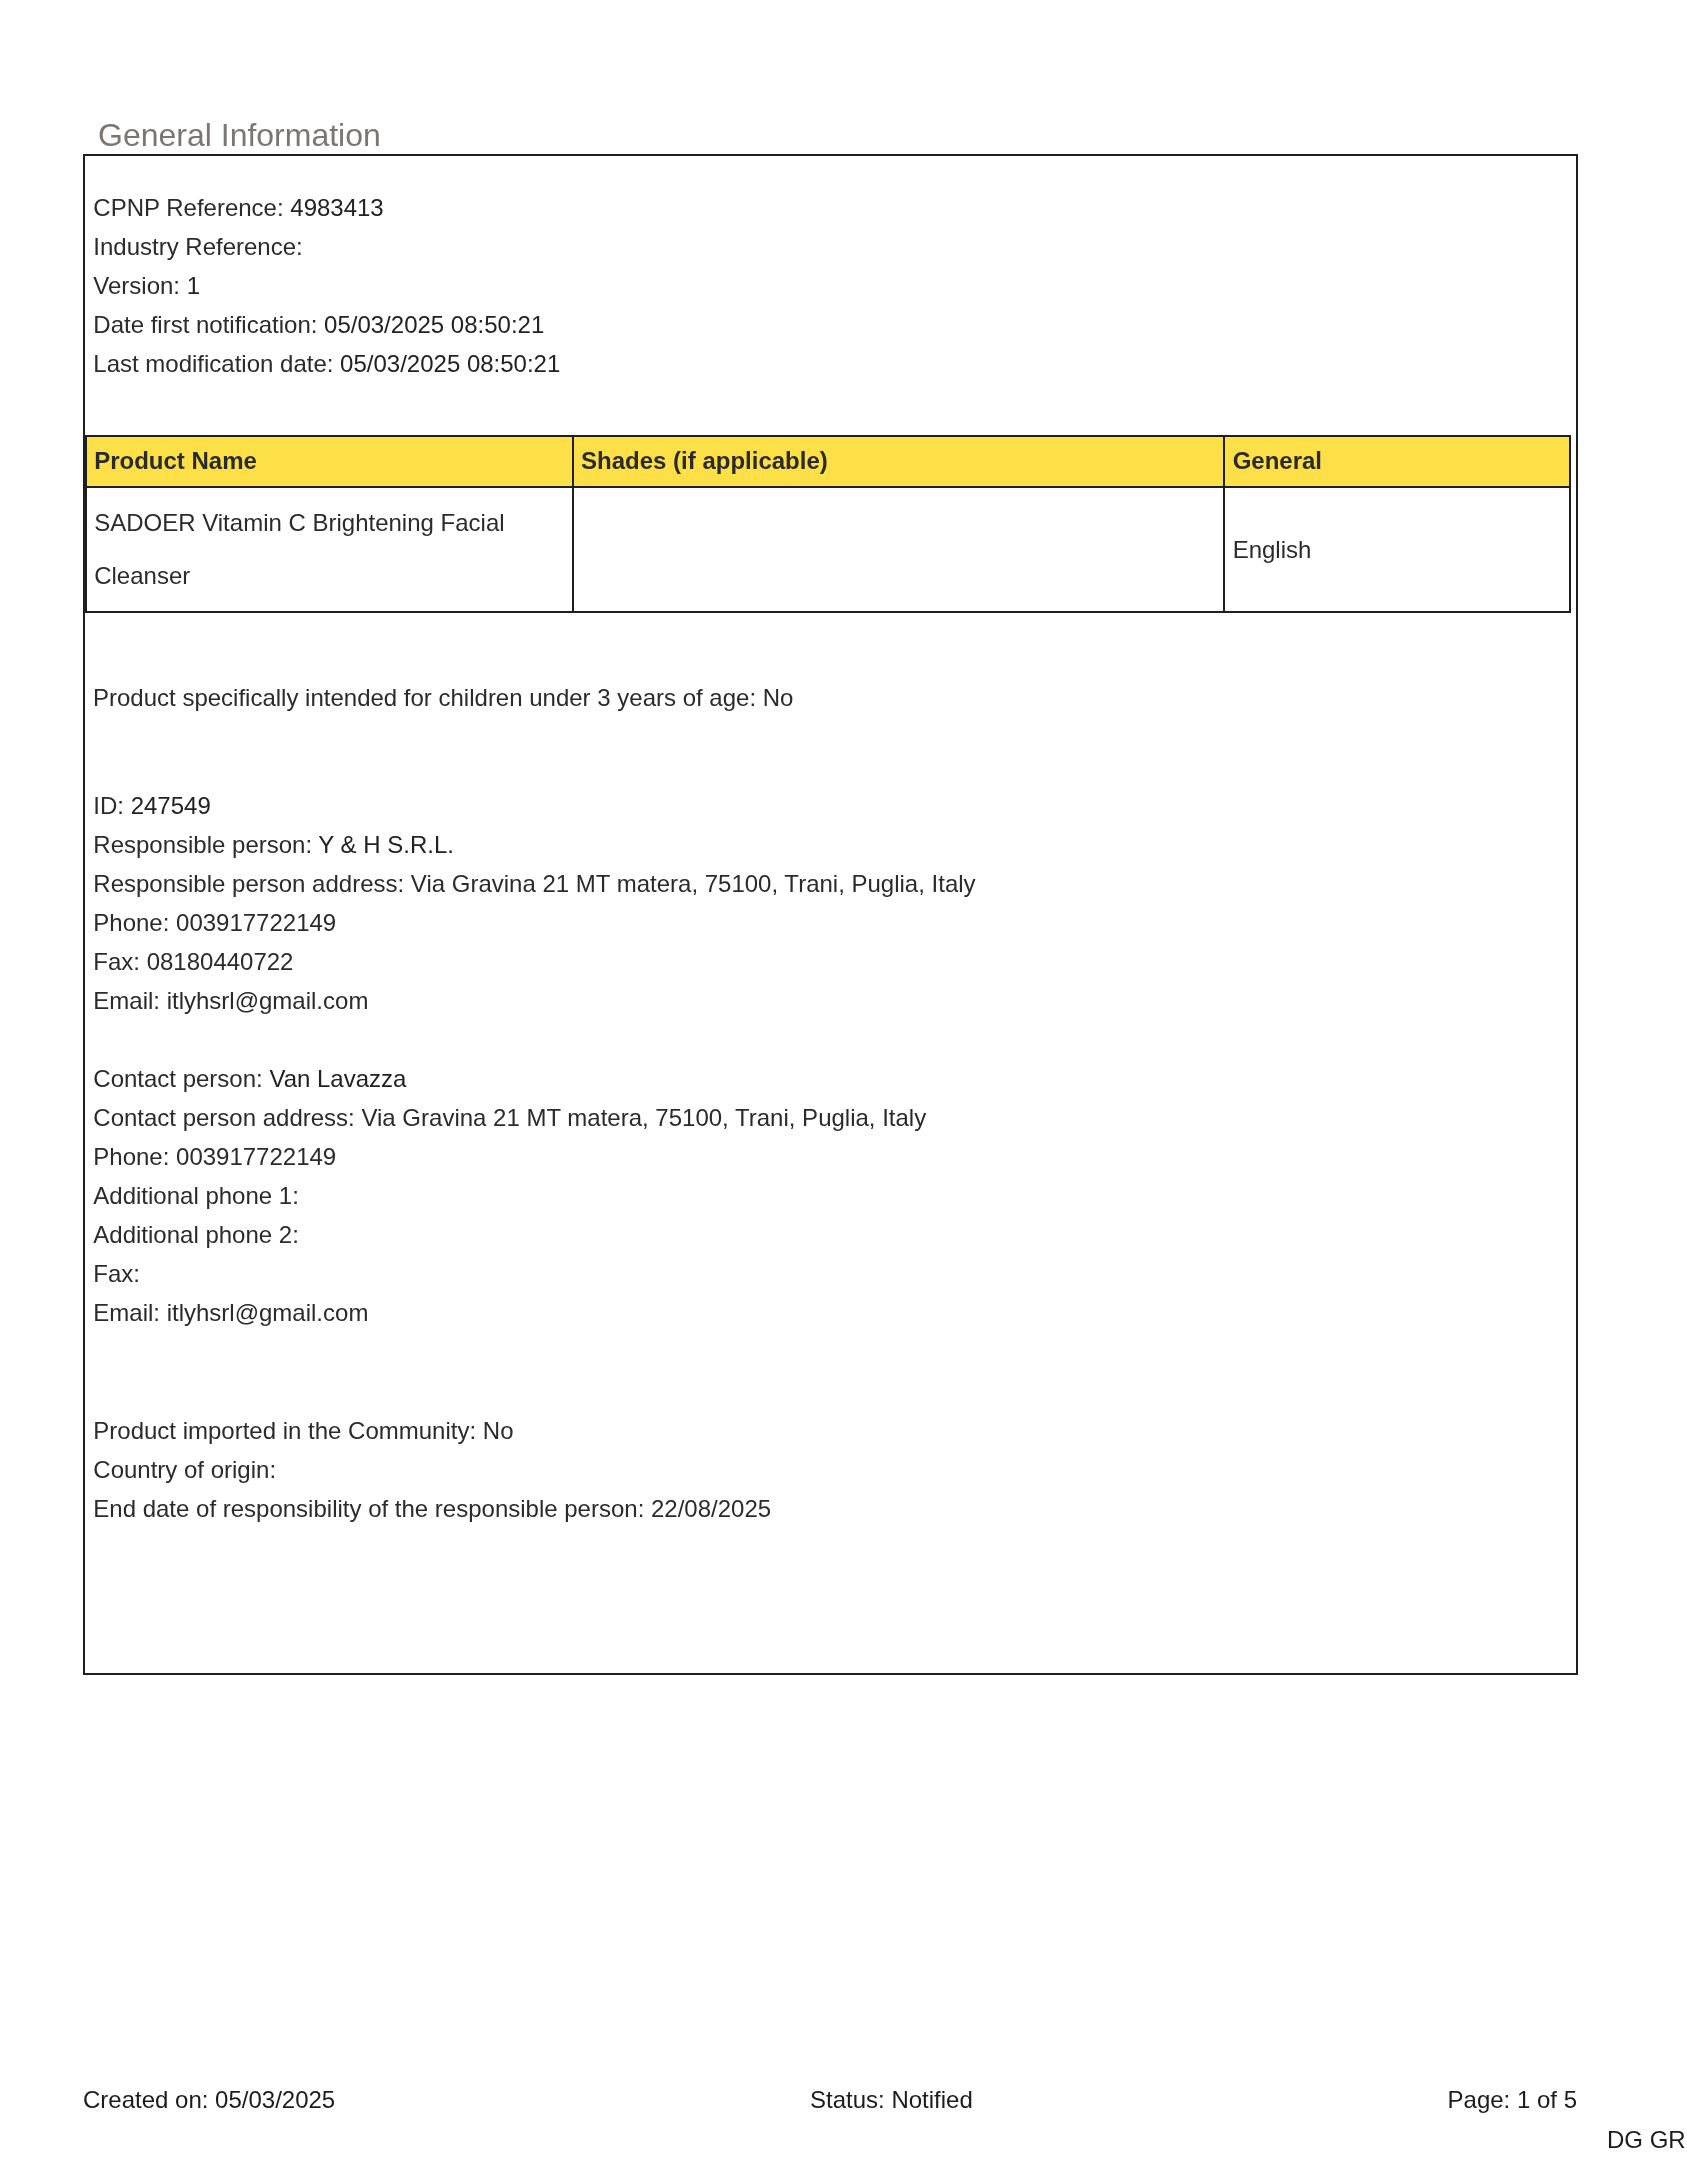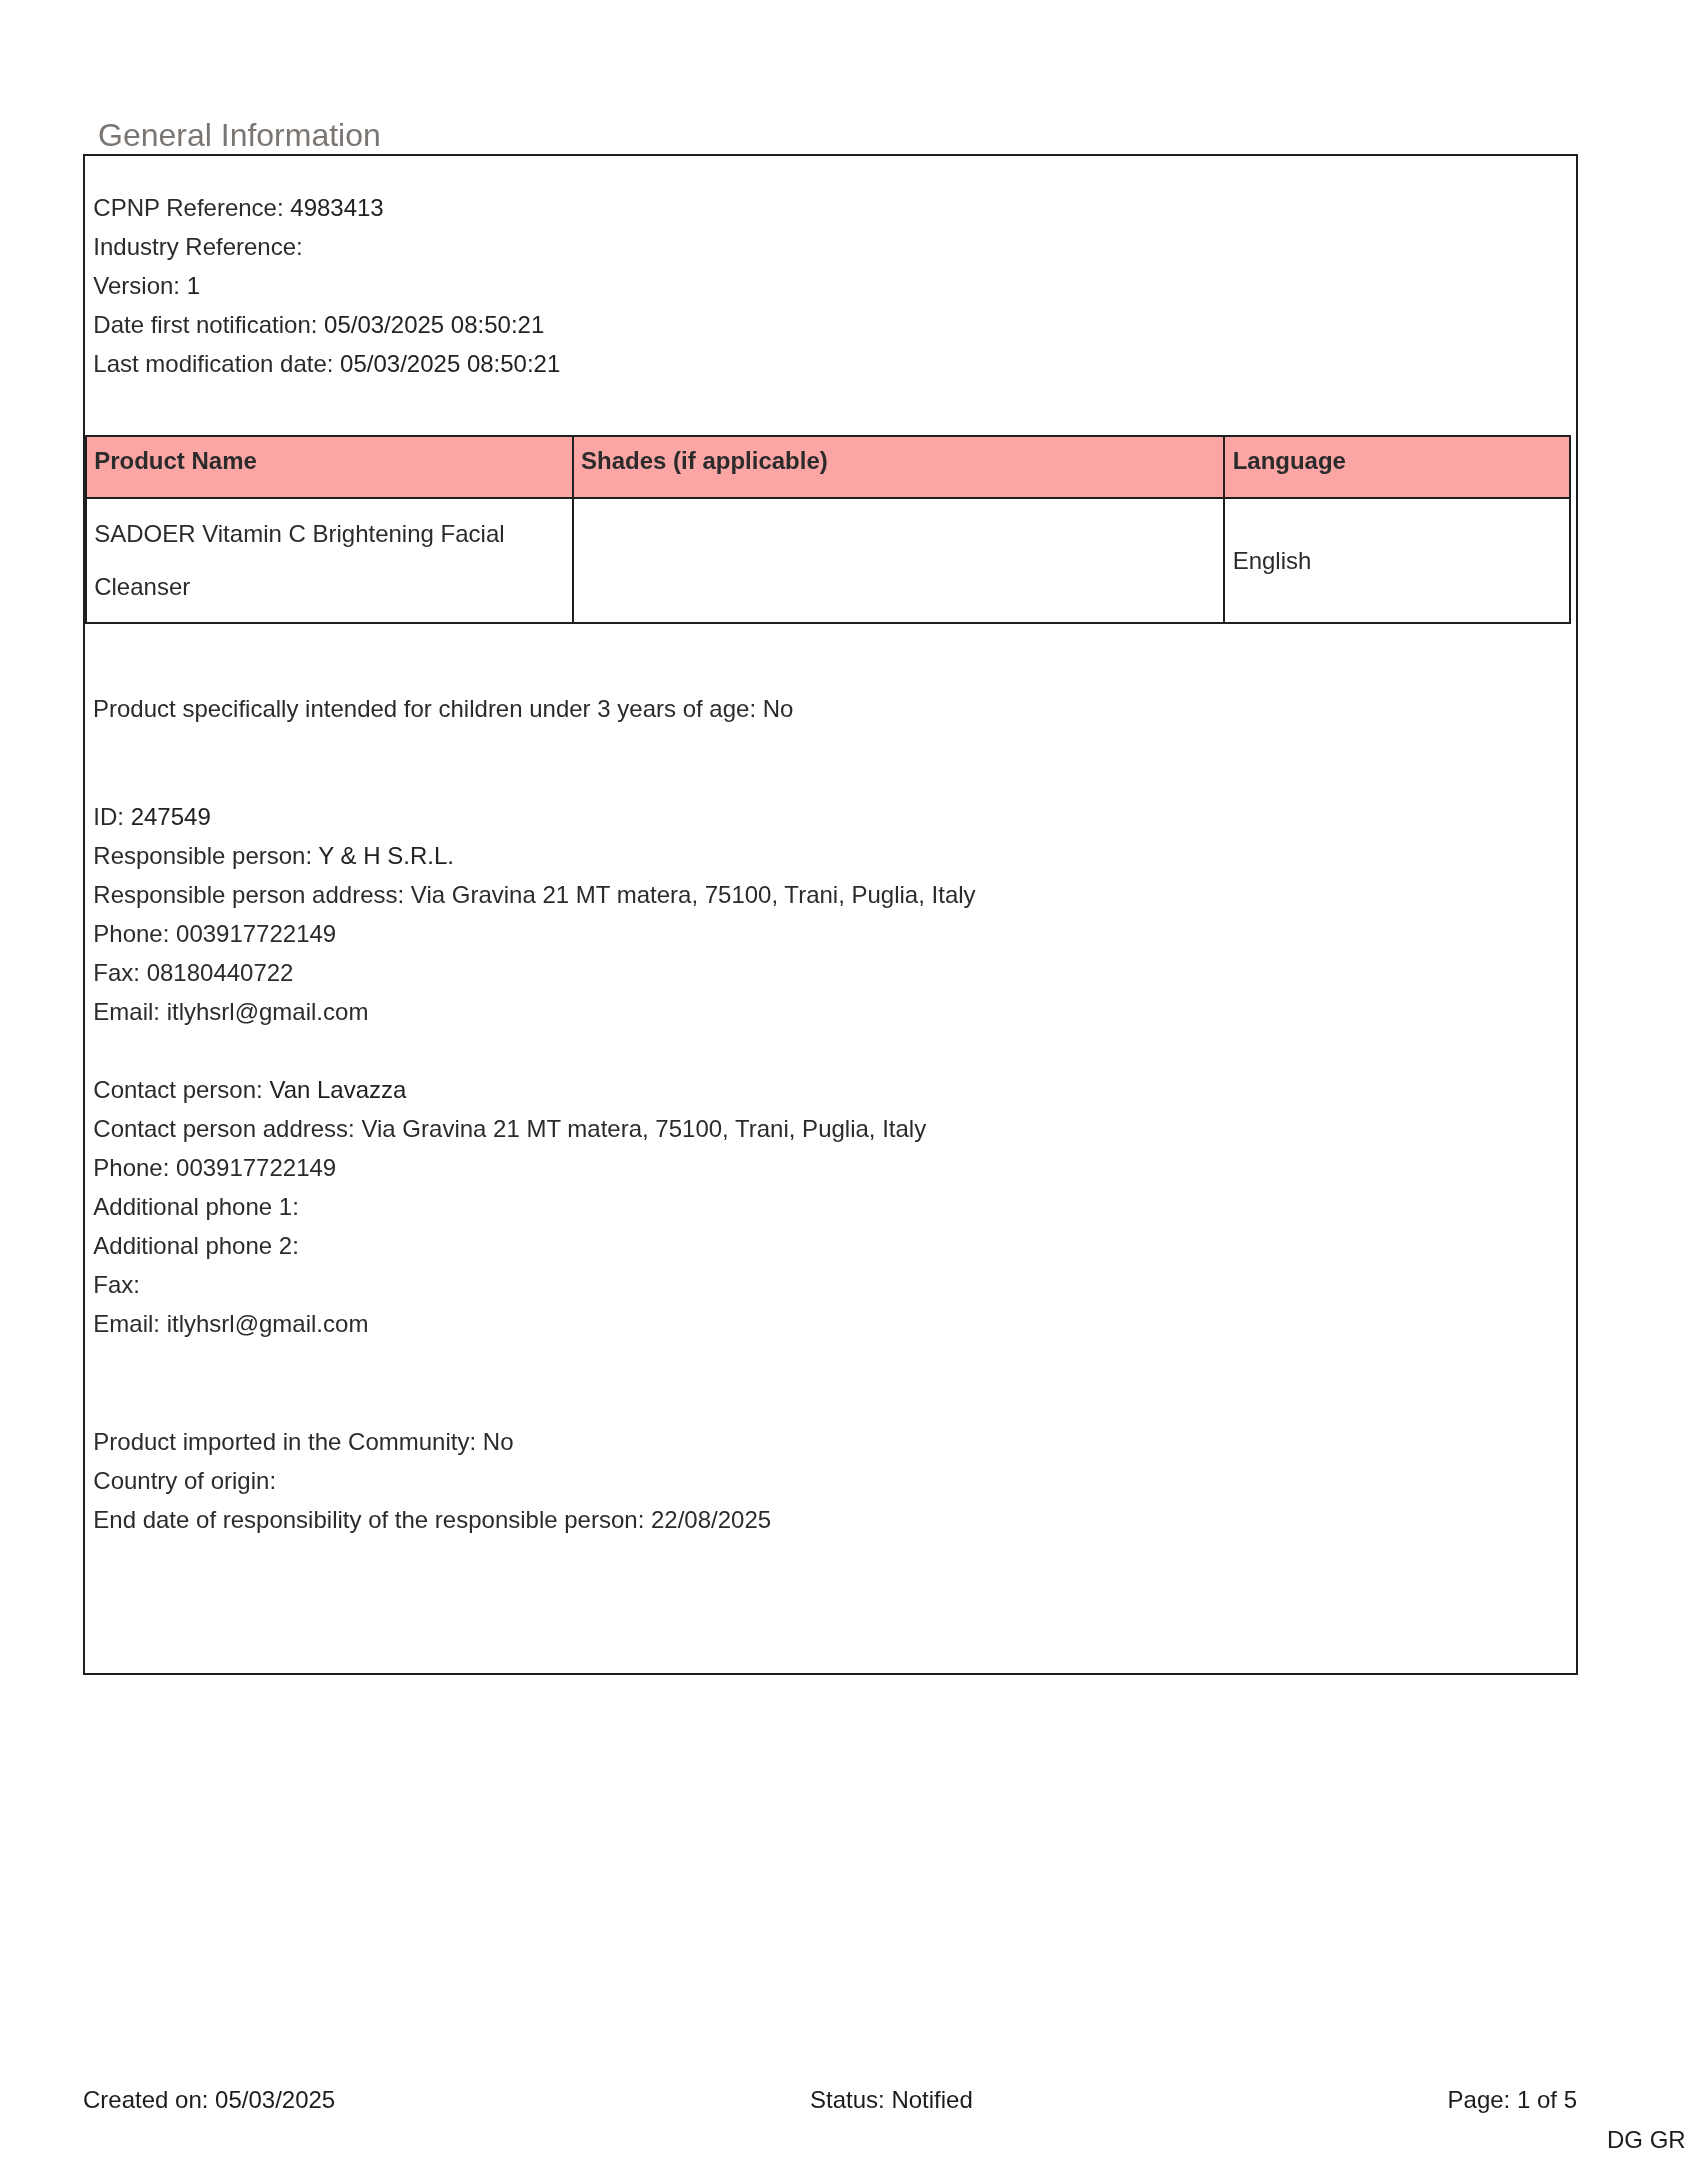--- a/index.html
+++ b/index.html
@@ -49,23 +49,23 @@
     table-layout: fixed;
   }
   .product-table th, .product-table td {
     border: 2.1px solid #1f1f1f;
     box-sizing: border-box;
     padding: 8.3px 7.2px;
     text-align: left;
     font-size: 24px;
   }
   .product-table th {
-    background: #fca5a5;
+    background: #fde047;
     font-weight: bold;
-    height: 62px;
+    height: 51px;
     vertical-align: top;
     line-height: 31px;
   }
   .product-table td { height: 105px; }
   .col-name { width: 32.8%; }
   .col-shades { width: 43.9%; }
   .col-lang { width: 23.3%; }
   .cell-product { vertical-align: top; line-height: 53px; }
   .cell-shades { vertical-align: middle; }
   .cell-language { vertical-align: middle; line-height: 31px; }
@@ -113,21 +113,21 @@
     <table class="product-table">
       <colgroup>
           <col class="col-name">
           <col class="col-shades">
           <col class="col-lang">
         </colgroup>
       <thead>
         <tr>
           <th>Product Name</th>
           <th>Shades (if applicable)</th>
-          <th>Language</th>
+          <th>General</th>
         </tr>
       </thead>
       <tbody>
         <tr>
           <td class="cell-product">SADOER Vitamin C Brightening Facial Cleanser</td>
           <td class="cell-shades"></td>
           <td class="cell-language">English</td>
         </tr>
       </tbody>
     </table>

